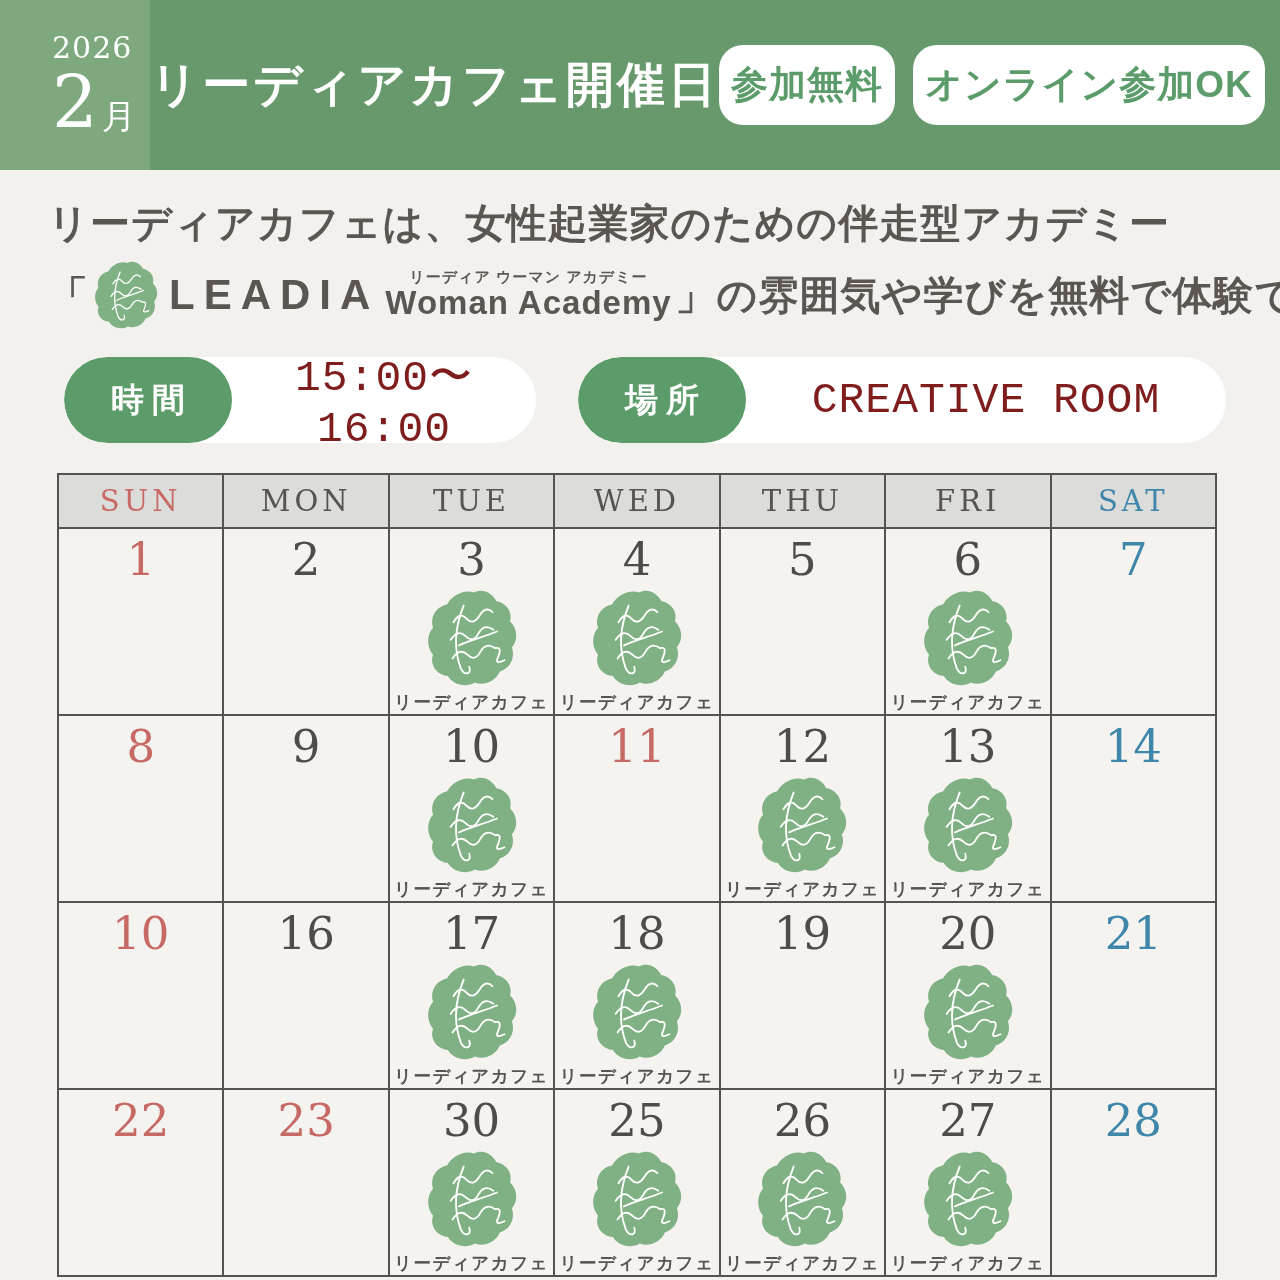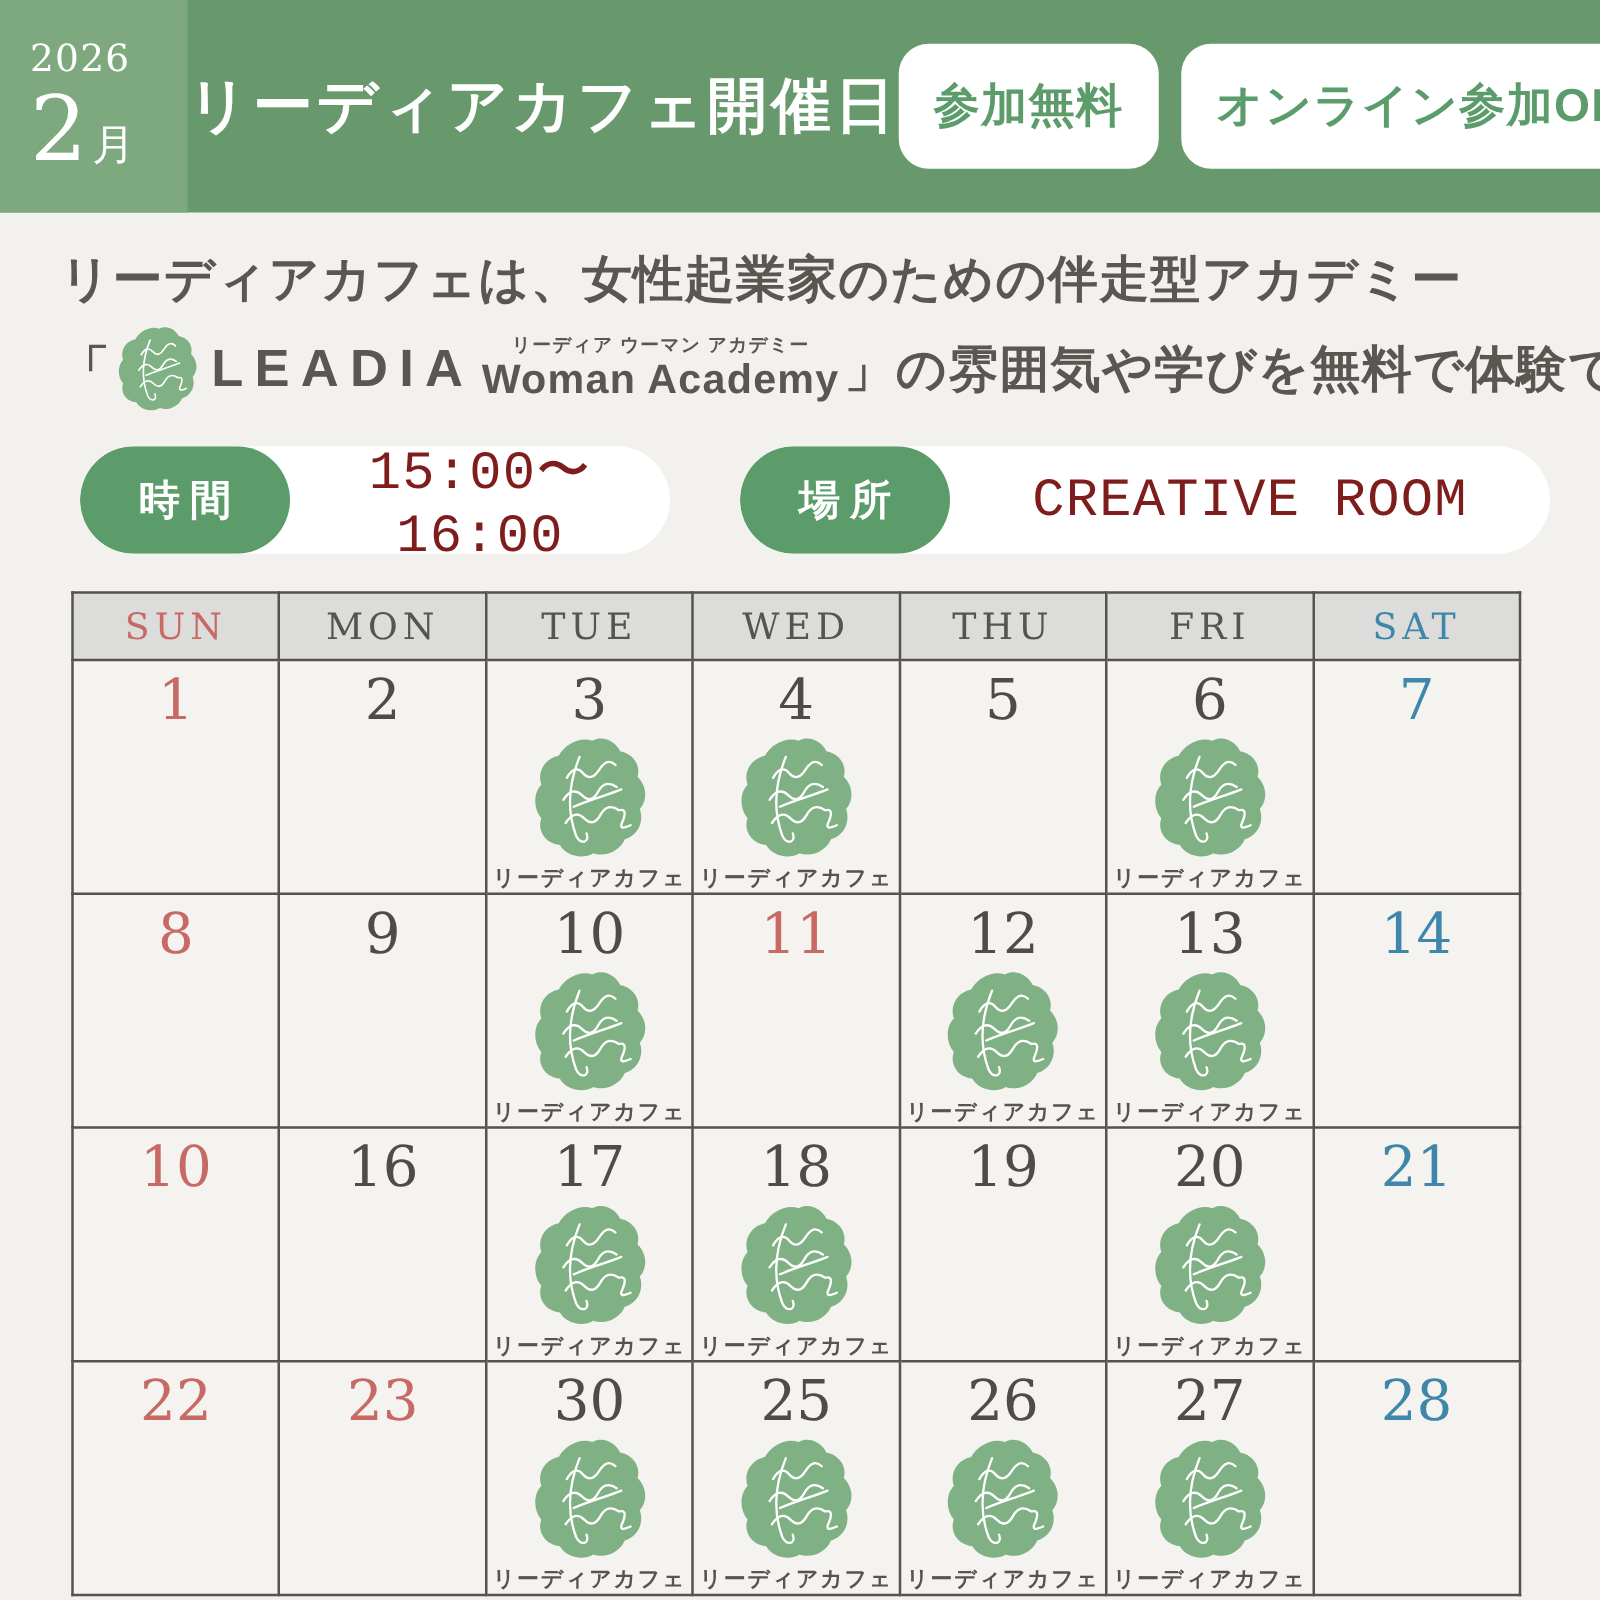--- a/index.html
+++ b/index.html
@@ -17,21 +17,21 @@
     background:#67996c;
     display:flex;
     align-items:center;
   }
   .month-block {
     width:150px; height:170px;
     background:#7ea97f;
     color:#ffffff;
     display:flex; flex-direction:column;
     justify-content:center;
-    padding-left:24px;
+    padding-left:52px;
     flex:0 0 auto;
   }
   .year {
     font-family:"DejaVu Serif",serif;
     font-size:30px; letter-spacing:1px; line-height:1;
   }
   .month { display:flex; align-items:flex-end; line-height:1; margin-top:6px; }
   .month-num { font-family:"DejaVu Serif",serif; font-size:72px; line-height:0.95; }
   .month-unit { font-family:"DejaVu Serif",serif; font-size:34px; margin-left:4px; padding-bottom:4px; }
   .title {
@@ -43,23 +43,23 @@
     font-size:48px;
     letter-spacing:3px;
     white-space:nowrap;
   }
   .badges { display:flex; gap:18px; margin-right:26px; flex:0 0 auto; }
   .badge {
     background:#ffffff;
     color:#5b9c6a;
     font-weight:bold;
     font-size:37px;
-    height:100px;
+    height:80px;
     display:flex; align-items:center;
-    padding:0 28px;
+    padding:0 12px;
     border-radius:24px;
     letter-spacing:1px;
     white-space:nowrap;
   }
 
   
   .intro { padding:26px 0 0 48px; color:#5c5652; }
   .intro-line1 {
     font-size:40px; font-weight:bold; letter-spacing:1px; white-space:nowrap;
   }
@@ -68,21 +68,21 @@
     display:flex; align-items:center;
     font-size:40px; font-weight:bold; letter-spacing:1px; white-space:nowrap;
   }
   .intro-stamp { width:66px; height:72px; margin:0 10px 0 4px; flex:0 0 auto; }
   .brand { font-size:42px; font-weight:bold; letter-spacing:9px; margin-right:6px; color:#5c5652; }
   .brand-sub-wrap { display:inline-flex; flex-direction:column; align-items:center; margin-right:4px; }
   .brand-ruby { font-size:15px; font-weight:bold; letter-spacing:1px; line-height:1.1; }
   .brand-sub { font-size:33px; font-weight:bold; letter-spacing:1px; line-height:1.1; }
 
   
-  .info-row { display:flex; gap:56px; margin:26px 0 0 64px; }
+  .info-row { display:flex; gap:42px; margin:26px 0 0 64px; }
   .pill {
     background:#ffffff;
     border-radius:44px;
     height:86px;
     display:flex; align-items:center;
     overflow:hidden;
   }
   .pill-time { width:472px; }
   .pill-place { width:648px; }
   .pill-label {

